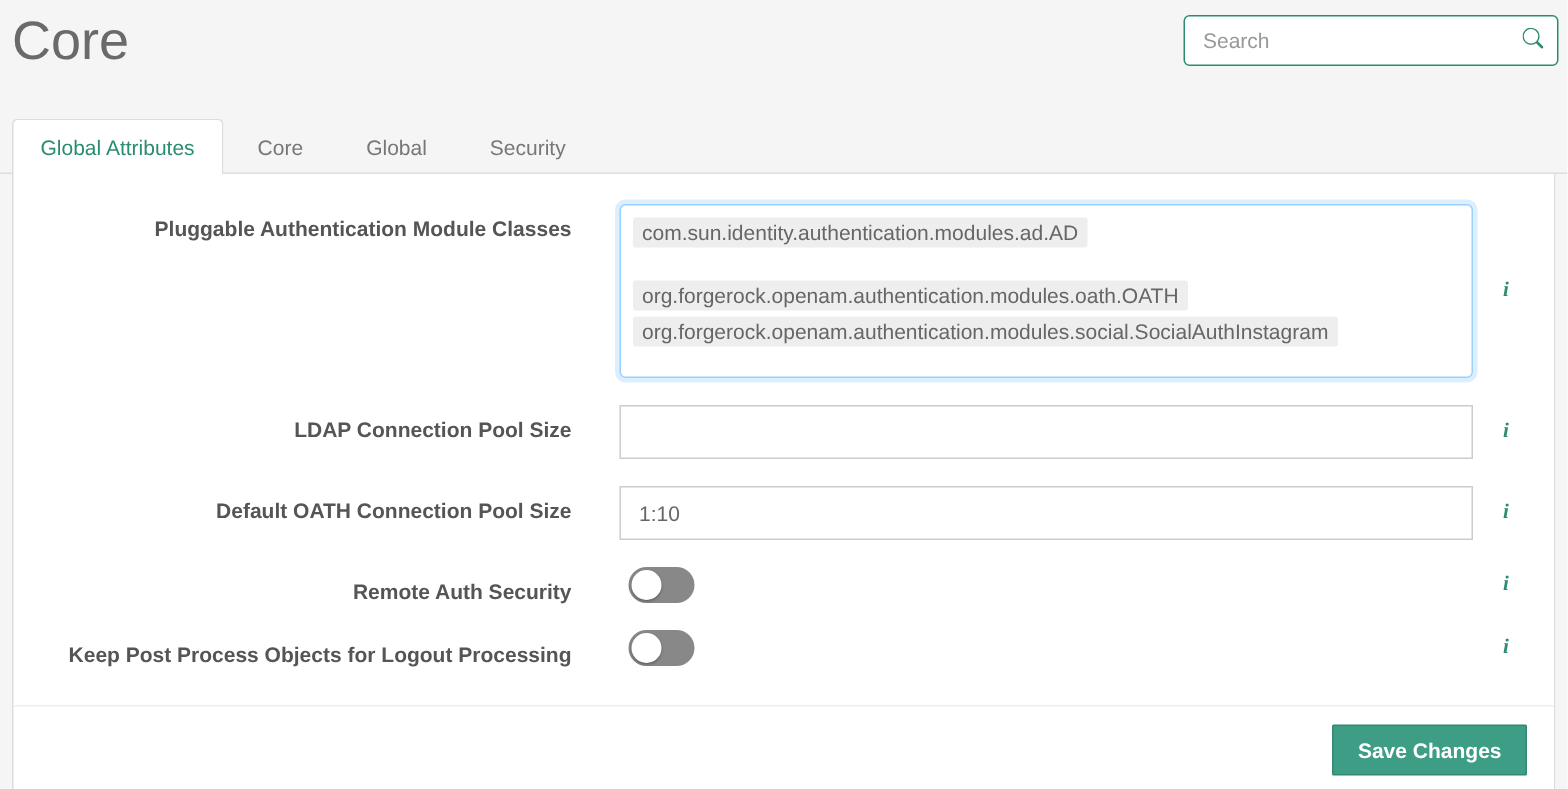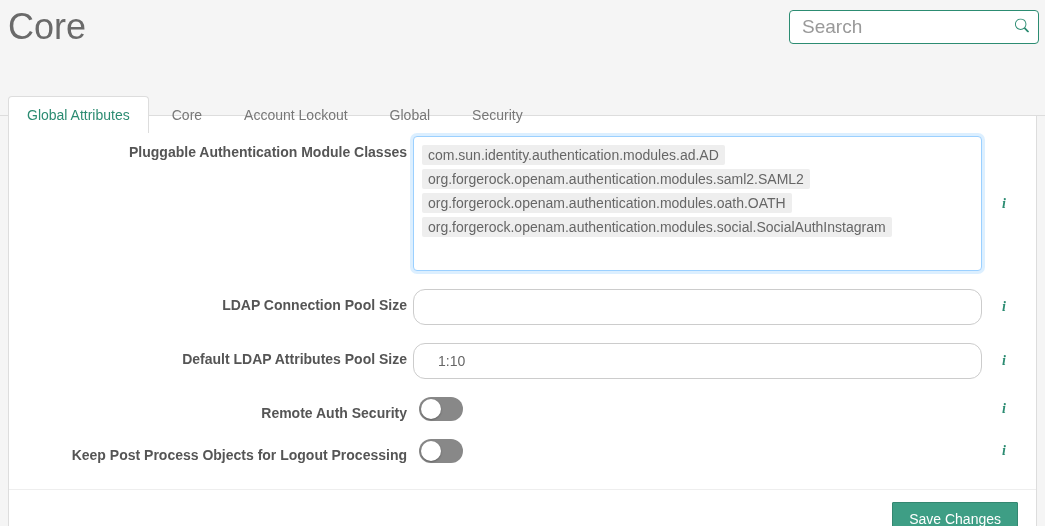--- a/index.html
+++ b/index.html
@@ -26,21 +26,21 @@
   .search-wrap {
     position: relative;
     width: 250px;
   }
   .search-input {
     width: 100%;
     height: 34px;
     border: 1px solid #2c8c72;
     border-radius: 4px;
     padding: 6px 30px 6px 12px;
-    font-size: 19px;
+    font-size: 14px;
     color: #999;
     outline: none;
   }
   .search-input::placeholder { color: #999; }
   .search-icon {
     position: absolute;
     right: 10px;
     top: 50%;
     transform: translateY(-50%);
     color: #2c8c72;
@@ -55,21 +55,21 @@
   }
   .tab {
     padding: 10px 18px;
     font-size: 14px;
     color: #777;
     cursor: pointer;
     border: 1px solid transparent;
     border-bottom: none;
     margin-right: 4px;
     position: relative;
-    top: 18px;
+    top: 1px;
     border-radius: 4px 4px 0 0;
   }
   .tab.active {
     color: #2c8c72;
     background: #fff;
     border-color: #ddd;
   }
   .panel {
     background: #fff;
     border: 1px solid #ddd;
@@ -84,56 +84,56 @@
     display: flex;
     align-items: flex-start;
     margin-bottom: 18px;
   }
   .form-label {
     width: 380px;
     text-align: right;
     font-weight: 700;
     font-size: 14px;
     color: #555;
-    padding-right: 6px;
+    padding-right: 32px;
     padding-top: 8px;
   }
   .form-control-wrap {
     flex: 1;
     display: flex;
     align-items: center;
   }
   .listbox {
     flex: 1;
     border: 1px solid #9bd0ff;
     border-radius: 4px;
     box-shadow: 0 0 0 3px rgba(155,208,255,0.35);
     background: #fff;
-    height: 135px;
+    height: 116px;
     overflow-y: scroll;
     padding: 6px 8px;
   }
   .listbox::-webkit-scrollbar { width: 10px; }
   .listbox::-webkit-scrollbar-thumb { background: #7f7f7f; border-radius: 5px; }
   .listbox::-webkit-scrollbar-track { background: transparent; }
   .list-item {
     display: inline-block;
     background: #eee;
     padding: 2px 6px;
     margin: 2px 0;
     font-size: 14px;
     color: #666;
     border-radius: 2px;
   }
   .text-input {
     flex: 1;
     height: 36px;
     border: 1px solid #ccc;
-    border-radius: 12px;
-    padding: 6px 24px;
+    border-radius: 0;
+    padding: 6px 12px;
     font-size: 14px;
     color: #666;
     outline: none;
   }
   .info-icon {
     color: #2c8c72;
     font-size: 14px;
     font-weight: bold;
     margin-left: 14px;
     font-style: italic;
@@ -173,71 +173,71 @@
     justify-content: flex-end;
   }
   .save-btn {
     background: #3e9e85;
     color: #fff;
     border: 1px solid #348771;
     border-radius: 1px;
     padding: 8px 16px;
     font-size: 14px;
     cursor: pointer;
+    font-weight: bold;
   }
 </style>
 </head>
 <body>
 
 <div class="page-header">
   <h1 class="page-title">Core</h1>
   <div class="search-wrap">
     <input class="search-input" type="text" placeholder="Search" style="">
     <span class="search-icon">
       <svg width="14" height="14" viewBox="0 0 16 16" fill="currentColor">
           <path d="M11.742 10.344a6.5 6.5 0 1 0-1.397 1.398h-.001l3.85 3.85a1 1 0 0 0 1.415-1.414l-3.85-3.85zM12 6.5A5.5 5.5 0 1 1 1 6.5a5.5 5.5 0 0 1 11 0z"></path>
         </svg>
     </span>
   </div>
 </div>
 
 <div class="tabs">
   <div class="tab active">Global Attributes</div>
   <div class="tab">Core</div>
-  <div class="tab">Account Lockout</div>
   <div class="tab">Global</div>
   <div class="tab">Security</div>
 </div>
 
 <div class="panel">
   <div class="form-body">
 
     <div class="form-row">
       <div class="form-label">Pluggable Authentication Module Classes</div>
       <div class="form-control-wrap">
         <div class="listbox">
           <span class="list-item">com.sun.identity.authentication.modules.ad.AD</span><br>
-          <span class="list-item">org.forgerock.openam.authentication.modules.saml2.SAML2</span><br>
+          <br>
           <span class="list-item">org.forgerock.openam.authentication.modules.oath.OATH</span><br>
           <span class="list-item">org.forgerock.openam.authentication.modules.social.SocialAuthInstagram</span>
         </div>
         <span class="info-icon">i</span>
       </div>
     </div>
 
     <div class="form-row">
       <div class="form-label">LDAP Connection Pool Size</div>
       <div class="form-control-wrap">
         <input class="text-input" type="text" value="" style="">
         <span class="info-icon">i</span>
       </div>
     </div>
 
     <div class="form-row">
-      <div class="form-label">Default LDAP Attributes Pool Size</div>
+      <div class="form-label">Default OATH Connection Pool Size</div>
       <div class="form-control-wrap">
         <input class="text-input" type="text" value="1:10" style="">
         <span class="info-icon">i</span>
       </div>
     </div>
 
     <div class="form-row">
       <div class="form-label">Remote Auth Security</div>
       <div class="form-control-wrap">
         <div class="toggle-wrap">

